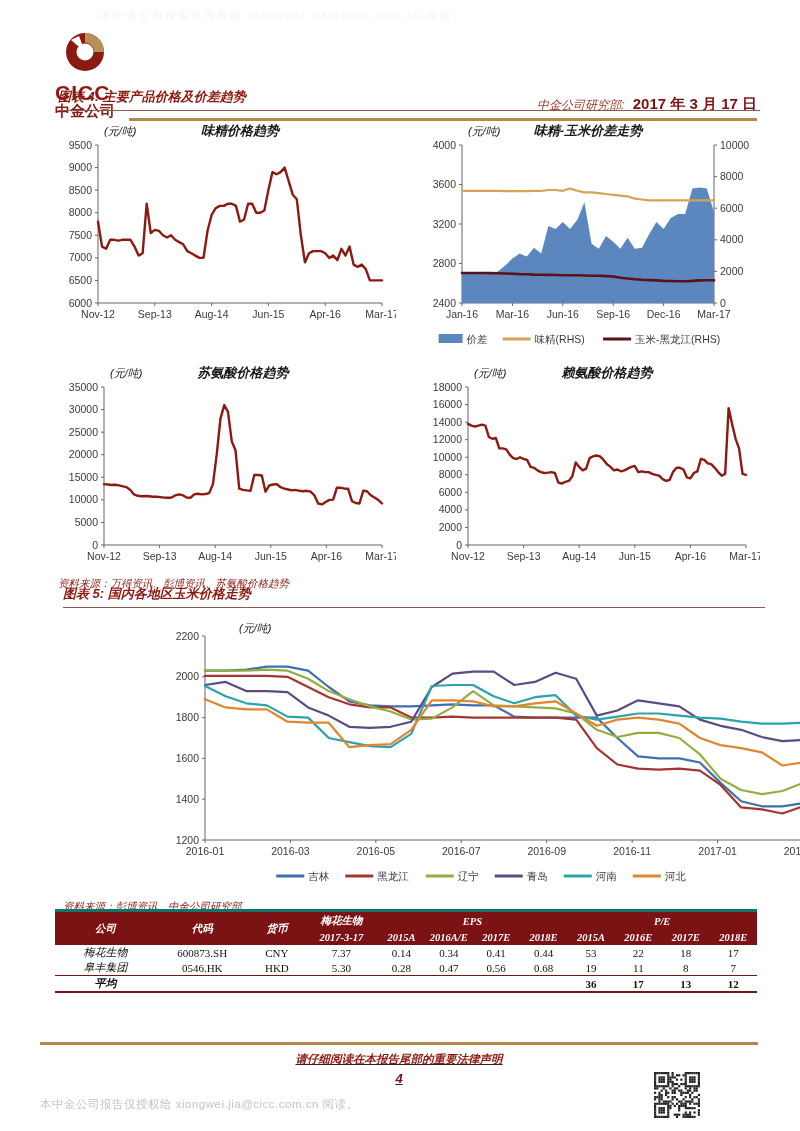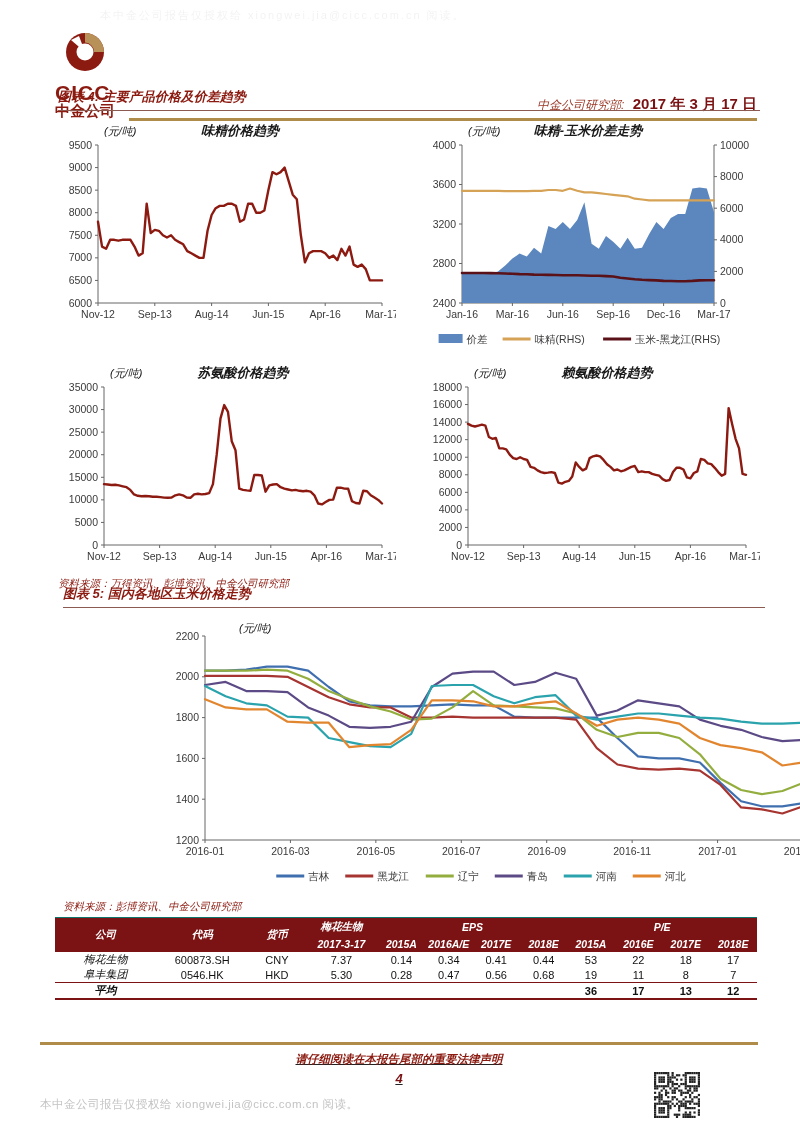--- a/index.html
+++ b/index.html
@@ -23,21 +23,21 @@
   .source{margin-top:8px;color:#8b1a10;font-size:10.5px;font-style:italic;}
   .fig5{position:absolute;left:55px;top:585px;width:702px;margin-left:8px;}
   .fig5 .chartwrap{margin-top:8px;margin-left:96px;}
   .fig6{position:absolute;left:55px;top:893px;width:702px;}
   
   .tick{font-size:10.5px;fill:#3a3a3a;font-family:"Liberation Sans","DejaVu Sans",sans-serif;}
   .ctitle{font-size:13px;font-weight:bold;font-style:italic;fill:#1a1a1a;}
   .cunit{font-size:11px;font-style:italic;fill:#1a1a1a;}
   .ax{stroke:#666;stroke-width:1;}
   
-  .valuation{width:100%;border-collapse:collapse;margin-top:24px;border-top:1px solid #0f766e;}
+  .valuation{width:100%;border-collapse:collapse;margin-top:16px;border-top:3px solid #0f766e;font-family:Liberation Serif, serif;}
   .valuation th{background:#7b1214;color:#fff;font-weight:bold;font-size:10.5px;padding:2px 3px;font-style:italic;}
   .valuation td{font-size:11px;color:#111;text-align:center;padding:0 3px;}
   .valuation tr.avg td{font-weight:bold;border-top:1px solid #7b1214;border-bottom:2px solid #7b1214;}
   .valuation td.co{font-style:italic;}
   
   .footer{position:absolute;left:40px;top:1042px;width:718px;text-decoration:underline;}
   .gold-rule{height:3px;background:#b08c4a;}
   .legal{margin-top:7px;text-align:center;color:#8b1a10;font-weight:bold;font-style:italic;font-size:11.5px;}
   .pagenum{text-align:center;color:#7a1112;font-weight:bold;font-style:italic;font-size:13px;margin-top:4px;}
   .bottom-watermark{position:absolute;left:0;top:55px;color:#c3c3c3;font-size:11.5px;letter-spacing:.5px;}
@@ -225,21 +225,21 @@
           <line x1="212.8" y1="182" x2="212.8" y2="185" class="ax"></line>
           <text x="268.4" y="197" text-anchor="middle" class="tick">Apr-16</text>
           <line x1="268.4" y1="182" x2="268.4" y2="185" class="ax"></line>
           <text x="324" y="197" text-anchor="middle" class="tick">Mar-17</text>
           <line x1="324" y1="182" x2="324" y2="185" class="ax"></line>
           <polyline points="46,60.9 49.475,62.6 52.95,63.5 56.425,62.6 59.9,61.7 63.375,62.6 66.85,74.0 70.325,75.8 73.8,74.9 77.275,85.4 80.75,85.4 84.225,86.3 87.7,91.6 91.175,95.1 94.65,96.0 98.125,94.2 101.6,96.0 105.075,96.9 108.55,103.9 112.025,104.8 115.5,107.4 118.975,109.1 122.45,110.0 125.925,109.6 129.4,109.1 132.875,110.0 136.35,119.7 139.825,120.6 143.3,118.8 146.775,117.9 150.25,113.5 153.725,99.5 157.2,103.9 160.675,107.4 164.15,105.6 167.625,95.1 171.1,93.3 174.575,92.5 178.05,93.3 181.525,96.9 185,101.2 188.475,103.9 191.95,107.4 195.425,106.5 198.9,108.3 202.375,107.4 205.85,105.6 209.325,103.9 212.8,103.0 216.275,109.1 219.75,108.3 223.225,109.1 226.7,109.1 230.175,110.9 233.65,111.8 237.125,112.7 240.6,116.2 244.075,117.9 247.55,117.0 251.025,109.1 254.5,104.8 257.975,104.8 261.45,106.5 264.925,114.4 268.4,115.3 271.875,110.0 275.35,108.3 278.825,96.0 282.3,96.9 285.775,100.4 289.25,101.2 292.725,104.8 296.2,109.1 299.675,112.7 303.15,110.9 306.625,45.1 310.1,60.9 313.575,75.8 317.05,85.4 320.525,110.9 324,111.8" fill="none" stroke="#8c1a11" stroke-width="2.4" stroke-linejoin="round" stroke-linecap="round"></polyline>
           <text x="185" y="14" text-anchor="middle" class="ctitle">赖氨酸价格趋势</text>
           <text x="52" y="14" class="cunit">(元/吨)</text>
         </svg>
     </div>
-    <div class="source">资料来源：万得资讯、彭博资讯、中金公司研究部</div>
+    <div class="source">资料来源：万得资讯、彭博资讯、苏氨酸价格趋势</div>
   </div>
 
   <div class="fig5">
     <div class="fig-title">图表 5: 国内各地区玉米价格走势</div>
     <div class="chartwrap">
       <svg class="chart" viewBox="0 0 660 272" width="660" height="272">
           <text x="40" y="227.5" text-anchor="end" class="tick">1200</text>
           <line x1="43" y1="224" x2="46" y2="224" class="ax"></line>
           <text x="40" y="186.7" text-anchor="end" class="tick">1400</text>
           <line x1="43" y1="183.2" x2="46" y2="183.2" class="ax"></line>

